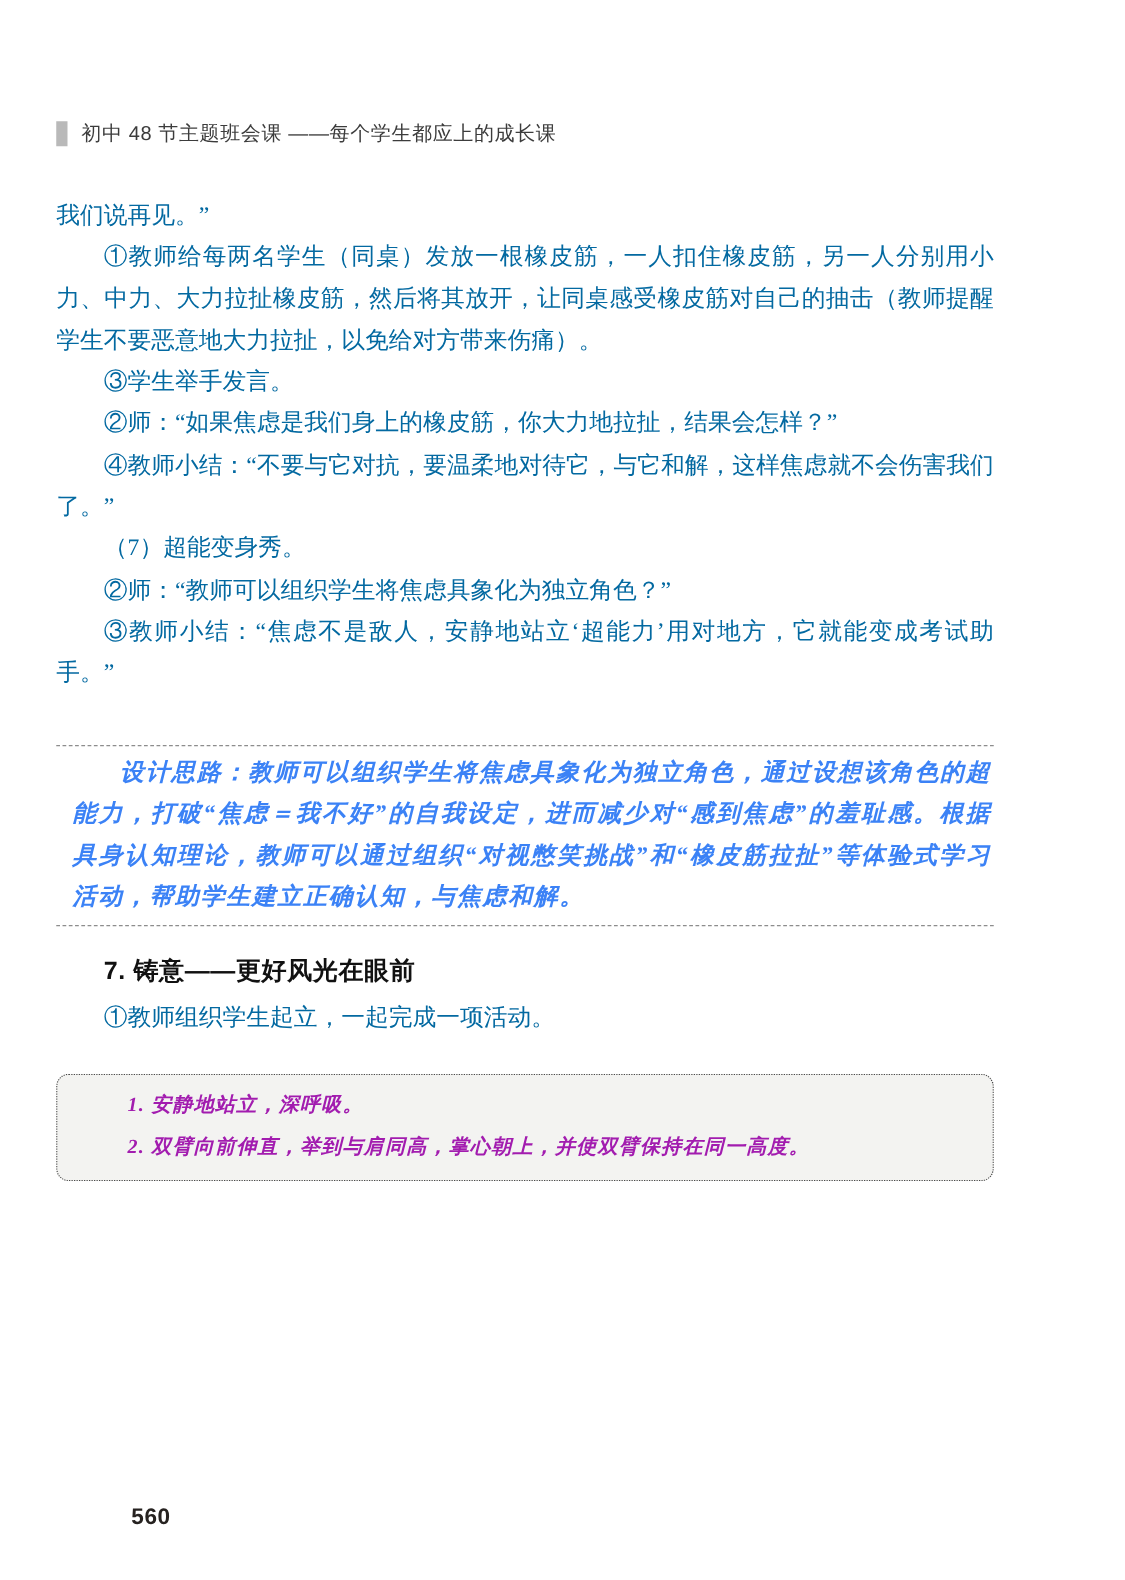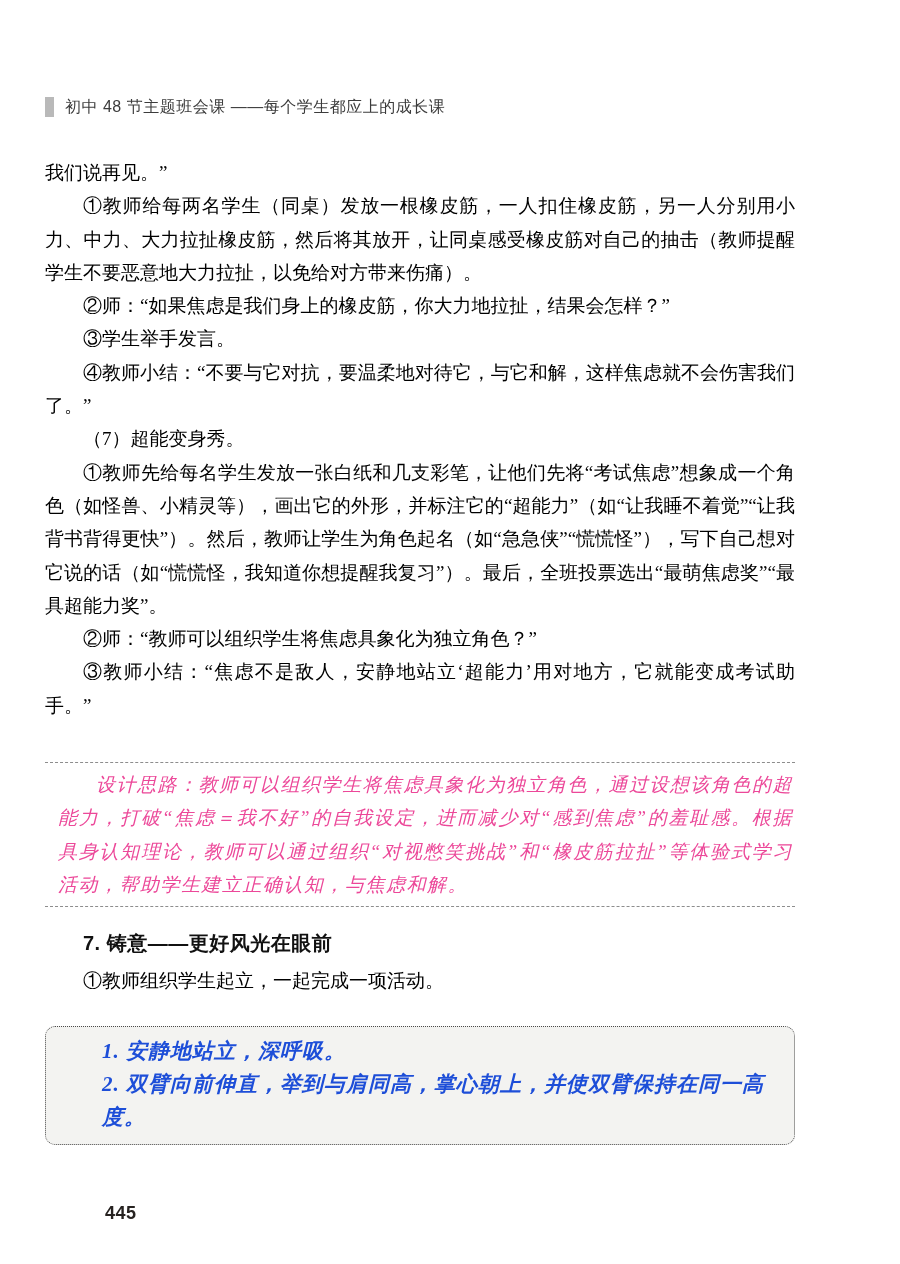--- a/index.html
+++ b/index.html
@@ -40,42 +40,42 @@
   
   .body-text {
     margin-top: 38px;
   }
   .para {
     margin: 0;
     font-size: 19px;
     line-height: 33.3px;
     text-align: justify;
     text-indent: 2em;
-    color: #000000;
+    color: #0369a1;
   }
   .para.noindent {
     text-indent: 0;
   }
   
   .design-note {
     margin-top: 40px;
     border-top: 1.5px dashed #8d8d8d;
     border-bottom: 1.5px dashed #8d8d8d;
     padding: 5px 2px 5px 13px;
   }
   .dn-text {
     margin: 0;
     font-size: 19px;
     line-height: 33.3px;
     text-align: justify;
     text-indent: 2em;
     font-style: italic;
-    font-weight: 400;
+    font-weight: 700;
     letter-spacing: 1.5px;
-    color: #ec4899;
+    color: #3b82f6;
   }
   
   .sec-heading {
     margin: 20px 0 4px 0;
     padding-left: 38px;
     font-family: "Liberation Sans", "DejaVu Sans", sans-serif;
     font-size: 20px;
     font-weight: 700;
     line-height: 33px;
     color: #111111;
@@ -85,26 +85,26 @@
   .activity-box {
     margin-top: 28px;
     border: 1.6px dotted #4a4a4a;
     border-radius: 10px;
     background: #f3f3f1;
     padding: 8px 20px 10px 56px;
     box-sizing: border-box;
   }
   .box-line {
     margin: 0;
-    font-size: 21px;
+    font-size: 16px;
     line-height: 33px;
     font-style: italic;
     font-weight: 600;
     letter-spacing: 1px;
-    color: #1d4ed8;
+    color: #a21caf;
   }
   
   .page-num {
     position: absolute;
     left: 105px;
     bottom: 56px;
     font-family: "Liberation Sans", "DejaVu Sans", sans-serif;
     font-size: 18px;
     font-weight: 700;
     color: #262220;
@@ -117,36 +117,35 @@
 <div class="page">
 
   <header class="running-header">
     <span class="header-bar"></span>
     <span>初中 48 节主题班会课 ——每个学生都应上的成长课</span>
   </header>
 
   <main class="body-text">
     <p class="para noindent">我们说再见。”</p>
     <p class="para">①教师给每两名学生（同桌）发放一根橡皮筋，一人扣住橡皮筋，另一人分别用小力、中力、大力拉扯橡皮筋，然后将其放开，让同桌感受橡皮筋对自己的抽击（教师提醒学生不要恶意地大力拉扯，以免给对方带来伤痛）。</p>
+    <p class="para">③学生举手发言。</p>
     <p class="para">②师：“如果焦虑是我们身上的橡皮筋，你大力地拉扯，结果会怎样？”</p>
-    <p class="para">③学生举手发言。</p>
     <p class="para">④教师小结：“不要与它对抗，要温柔地对待它，与它和解，这样焦虑就不会伤害我们了。”</p>
     <p class="para">（7）超能变身秀。</p>
-    <p class="para">①教师先给每名学生发放一张白纸和几支彩笔，让他们先将“考试焦虑”想象成一个角色（如怪兽、小精灵等），画出它的外形，并标注它的“超能力”（如“让我睡不着觉”“让我背书背得更快”）。然后，教师让学生为角色起名（如“急急侠”“慌慌怪”），写下自己想对它说的话（如“慌慌怪，我知道你想提醒我复习”）。最后，全班投票选出“最萌焦虑奖”“最具超能力奖”。</p>
     <p class="para">②师：“教师可以组织学生将焦虑具象化为独立角色？”</p>
     <p class="para">③教师小结：“焦虑不是敌人，安静地站立‘超能力’用对地方，它就能变成考试助手。”</p>
 
     <section class="design-note">
       <p class="dn-text"><span>设计思路：</span><span>教师可以组织学生将焦虑具象化为独立角色，通过设想该角色的超能力，打破“焦虑＝我不好”的自我设定，进而减少对“感到焦虑”的羞耻感。根据具身认知理论，教师可以通过组织“对视憋笑挑战”和“橡皮筋拉扯”等体验式学习活动，帮助学生建立正确认知，与焦虑和解。</span></p>
     </section>
 
     <h3 class="sec-heading">7. 铸意——更好风光在眼前</h3>
     <p class="para">①教师组织学生起立，一起完成一项活动。</p>
 
     <div class="activity-box">
       <p class="box-line">1. 安静地站立，深呼吸。</p>
       <p class="box-line">2. 双臂向前伸直，举到与肩同高，掌心朝上，并使双臂保持在同一高度。</p>
     </div>
   </main>
 
-  <span class="page-num">445</span>
+  <span class="page-num">560</span>
 
 </div>
 
 </body></html>

